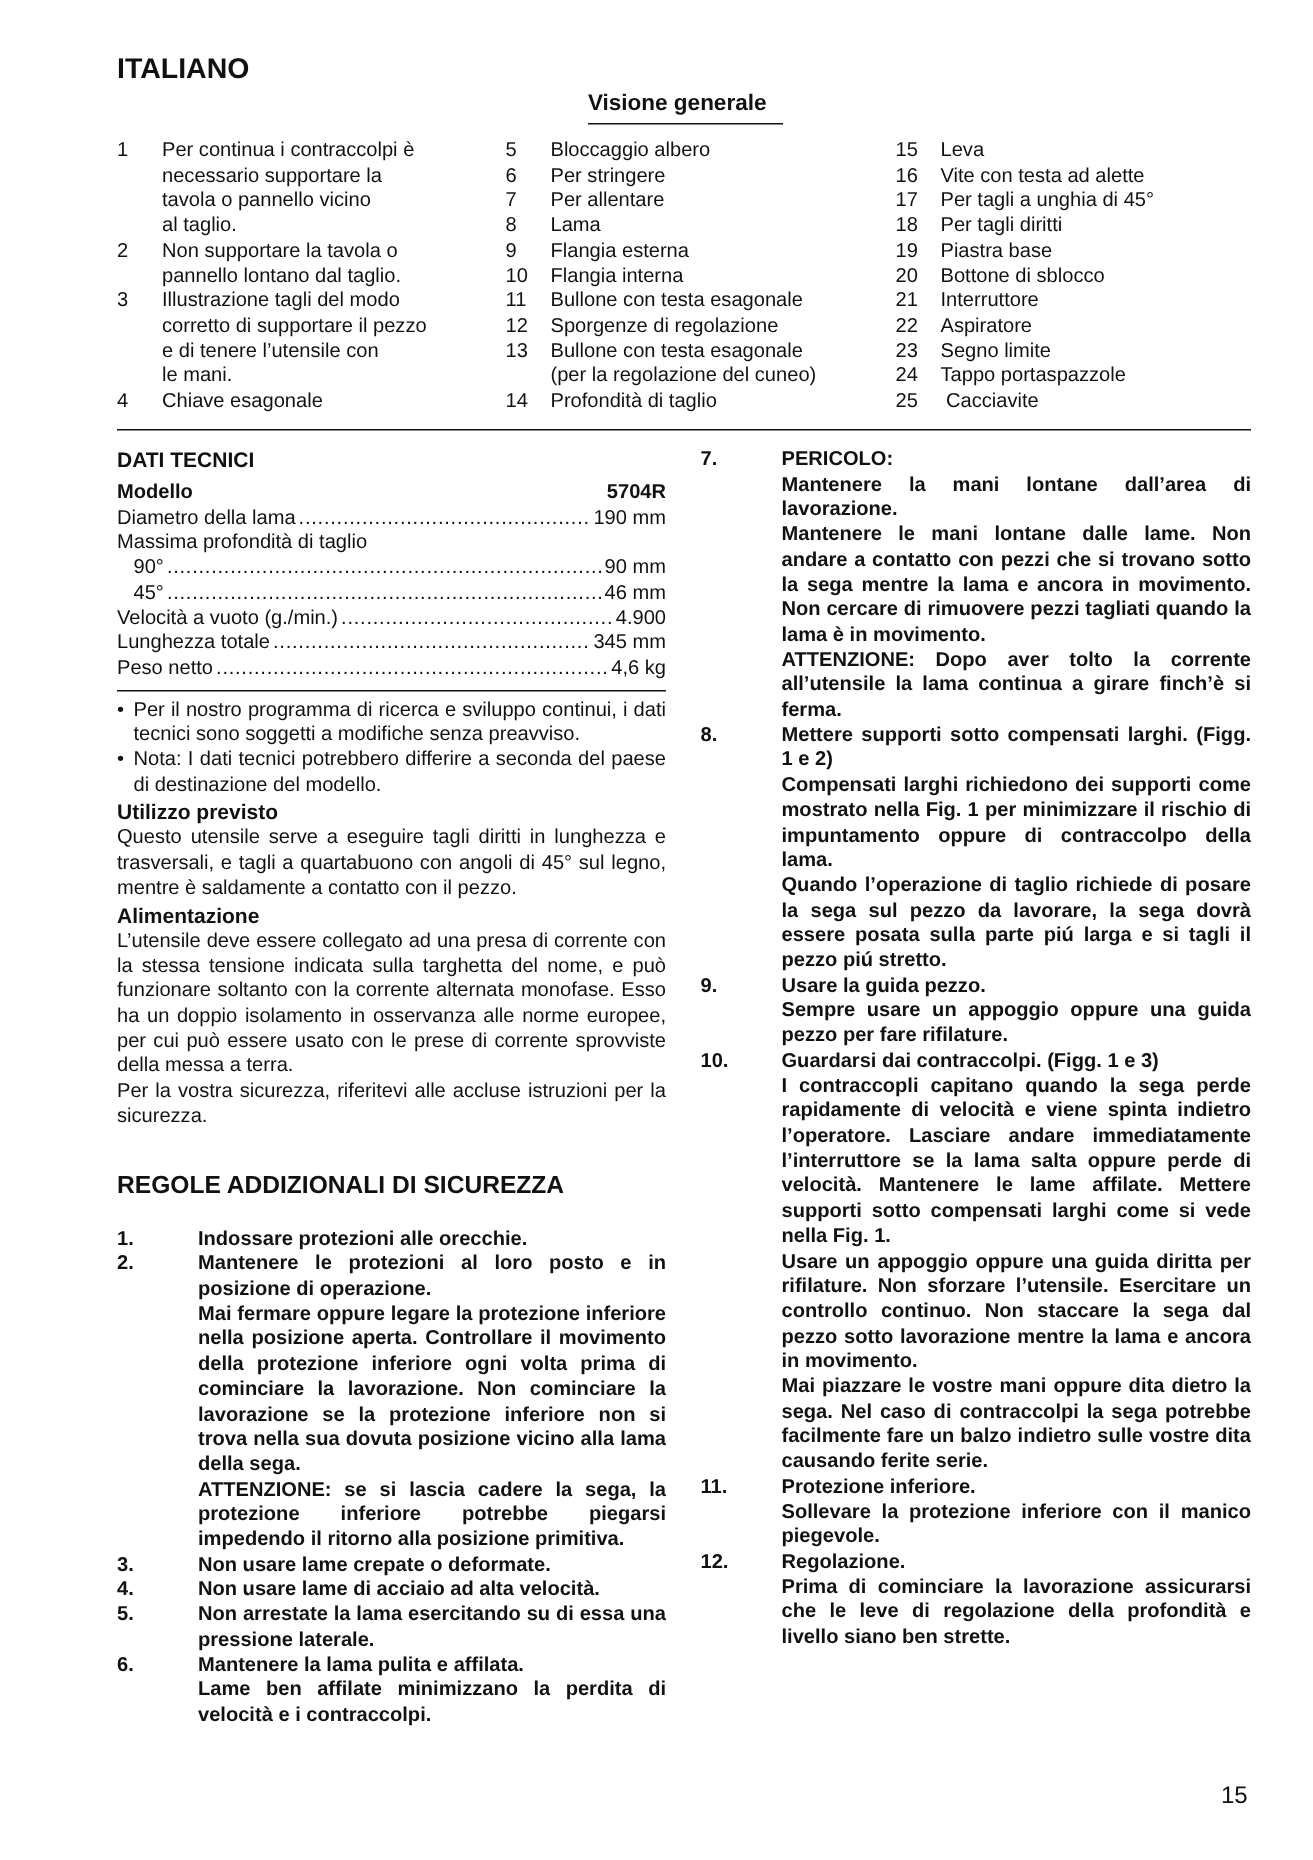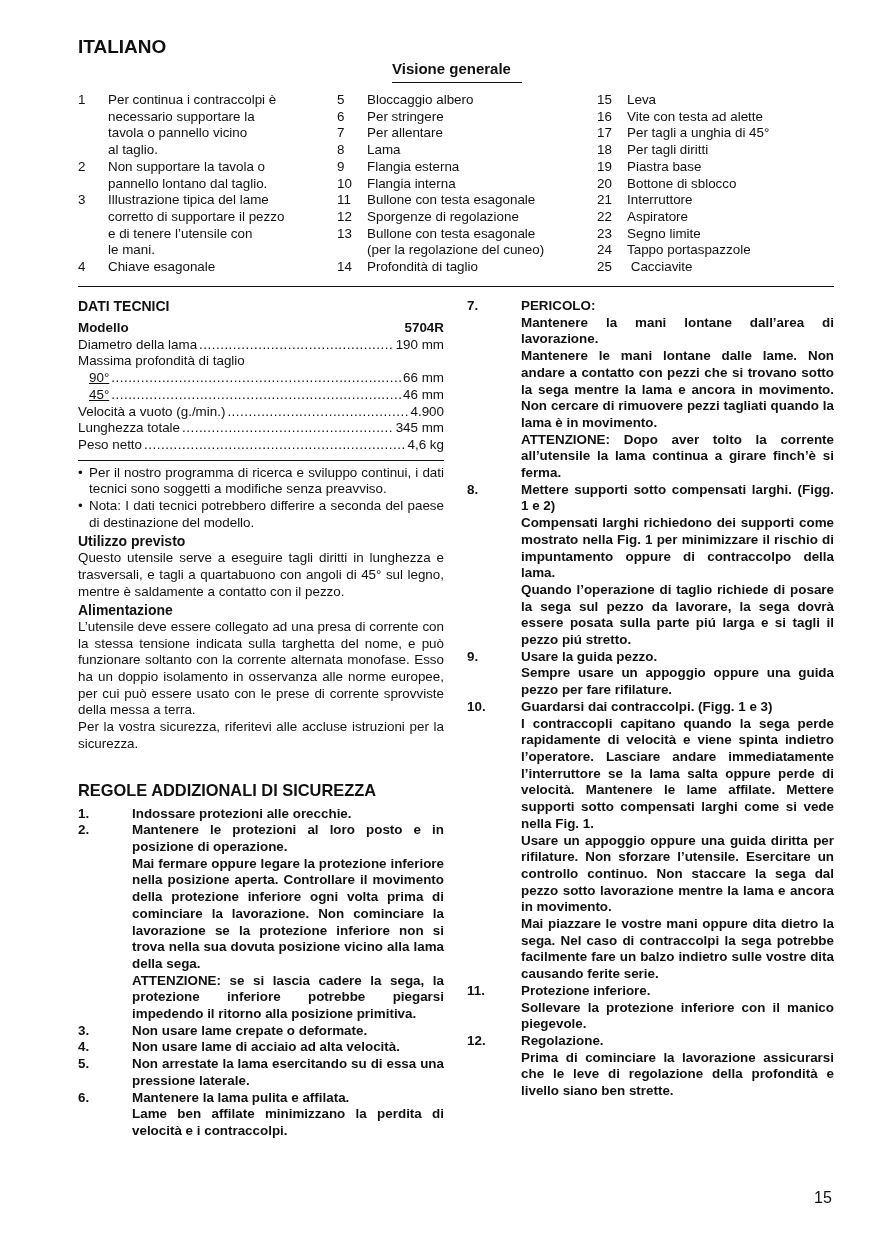--- a/index.html
+++ b/index.html
@@ -35,29 +35,29 @@
       border-top: 1.2px solid #111;
     }
     .left-col { position: absolute; left: 78px; top: 298px; width: 366px; }
     .right-col { position: absolute; left: 467px; top: 298px; width: 367px; }
     h2.sec { font-size: 14px; font-weight: bold; line-height: 17px; margin-bottom: 5px; }
     .spec-row { display: flex; align-items: center; white-space: nowrap; overflow: hidden; }
     .spec-row .lbl { flex: 0 0 auto; }
     .spec-row .dots { flex: 1 1 auto; overflow: hidden; margin: 0 2px; letter-spacing: 0.5px; }
     .spec-row .dots::after { content: "........................................................................................................................................"; }
     .spec-row .val { flex: 0 0 auto; }
-    .spec-row.indent .lbl { padding-left: 11px; text-decoration: underline; }
+    .spec-row.indent .lbl { padding-left: 11px; }
     .spec-head { display: flex; justify-content: space-between; font-weight: bold; }
     .hr-spec { border-top: 1px solid #111; margin: 6px 0 4px 0; }
     .bullets .b { display: flex; text-align: justify; }
     .bullets .b .dot { width: 11px; flex: 0 0 11px; }
     .bullets .b .t { flex: 1; }
     h3.sub { font-size: 14px; font-weight: bold; margin-top: 2px; }
     p.just { text-align: justify; }
-    h2.big { font-size: 16.4px; font-weight: bold; line-height: 19px; margin-top: 28px; margin-bottom: 6px; }
+    h2.big { font-size: 16.4px; font-weight: bold; line-height: 19px; margin-top: 28px; margin-bottom: 18px; }
     .rules { font-weight: bold; }
     .rules .r { display: flex; }
     .rules .r .n { width: 30px; flex: 0 0 30px; }
     .rules .r .body { flex: 1; }
     .rules .r .body p { text-align: justify; padding-left: 24px; }
     .page-num {
       position: absolute; left: 814px; top: 1189px;
       font-size: 16px; line-height: 18px;
     }
   </style>
@@ -87,21 +87,21 @@
     <div class="row">
       <span class="num">2</span>
       <span class="txt">Non supportare la tavola o</span>
     </div>
     <div class="row">
       <span class="num"></span>
       <span class="txt">pannello lontano dal taglio.</span>
     </div>
     <div class="row">
       <span class="num">3</span>
-      <span class="txt">Illustrazione tipica del lame</span>
+      <span class="txt">Illustrazione tagli del modo</span>
     </div>
     <div class="row">
       <span class="num"></span>
       <span class="txt">corretto di supportare il pezzo</span>
     </div>
     <div class="row">
       <span class="num"></span>
       <span class="txt">e di tenere l’utensile con</span>
     </div>
     <div class="row">
@@ -216,21 +216,21 @@
   </div>
   <div class="spec-row">
     <span class="lbl">Diametro della lama</span>
     <span class="dots"></span>
     <span class="val">190  mm</span>
   </div>
   <div>Massima profondità di taglio</div>
   <div class="spec-row indent">
     <span class="lbl">90°</span>
     <span class="dots"></span>
-    <span class="val">66  mm</span>
+    <span class="val">90  mm</span>
   </div>
   <div class="spec-row indent">
     <span class="lbl">45°</span>
     <span class="dots"></span>
     <span class="val">46  mm</span>
   </div>
   <div class="spec-row">
     <span class="lbl">Velocità a vuoto (g./min.)</span>
     <span class="dots"></span>
     <span class="val">4.900</span>

